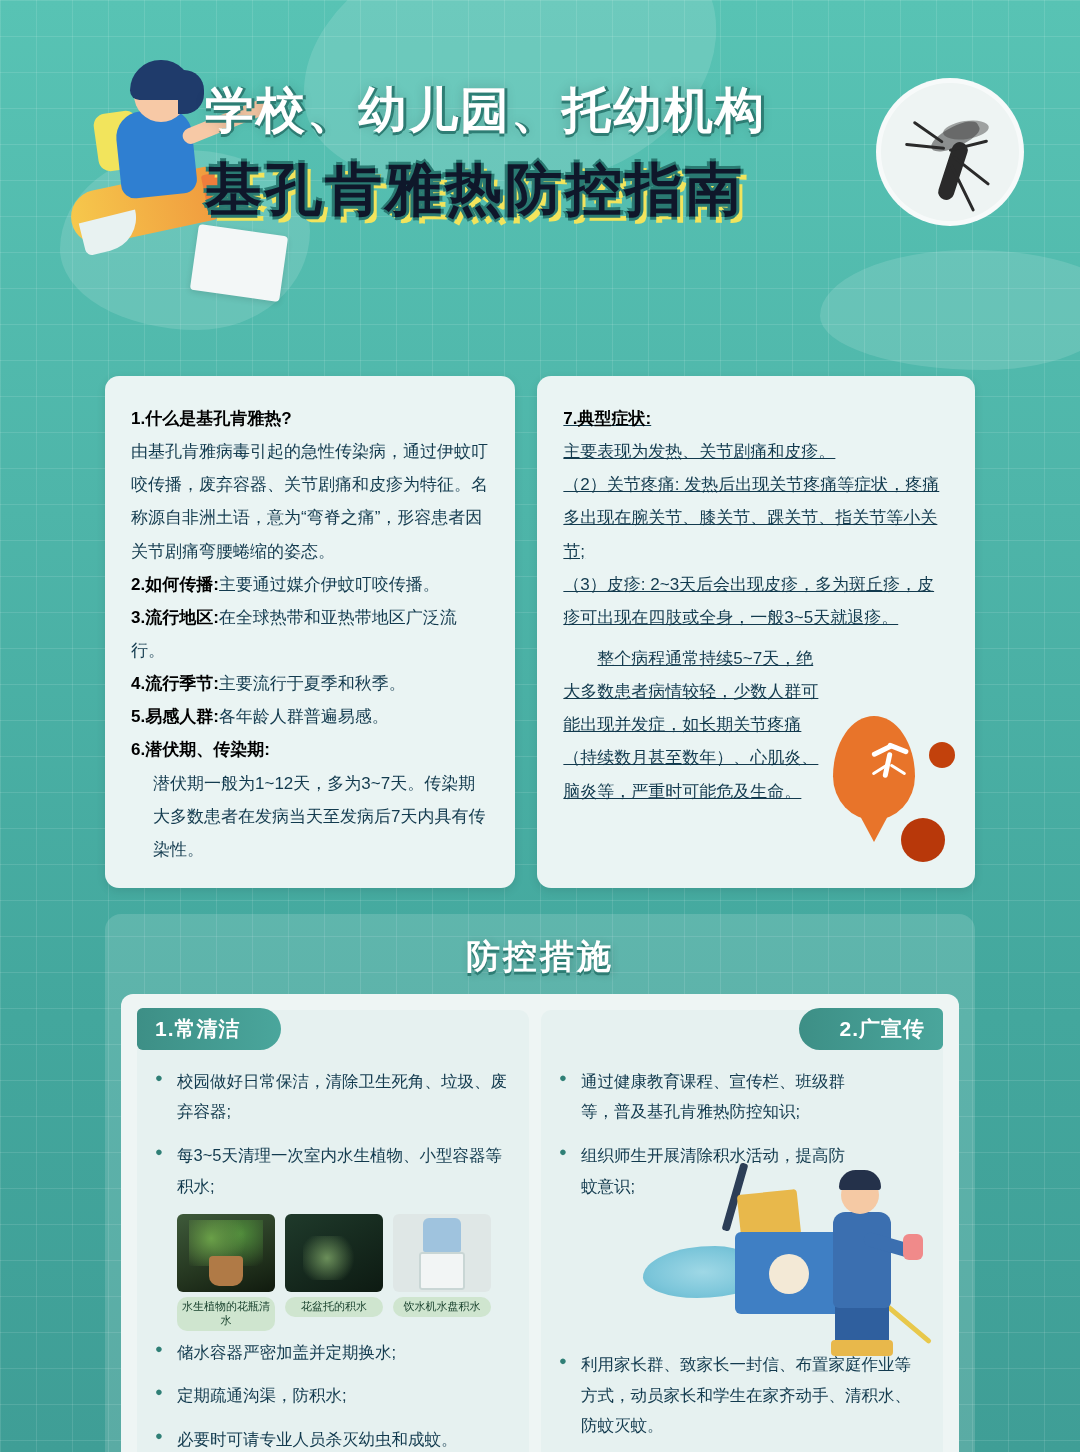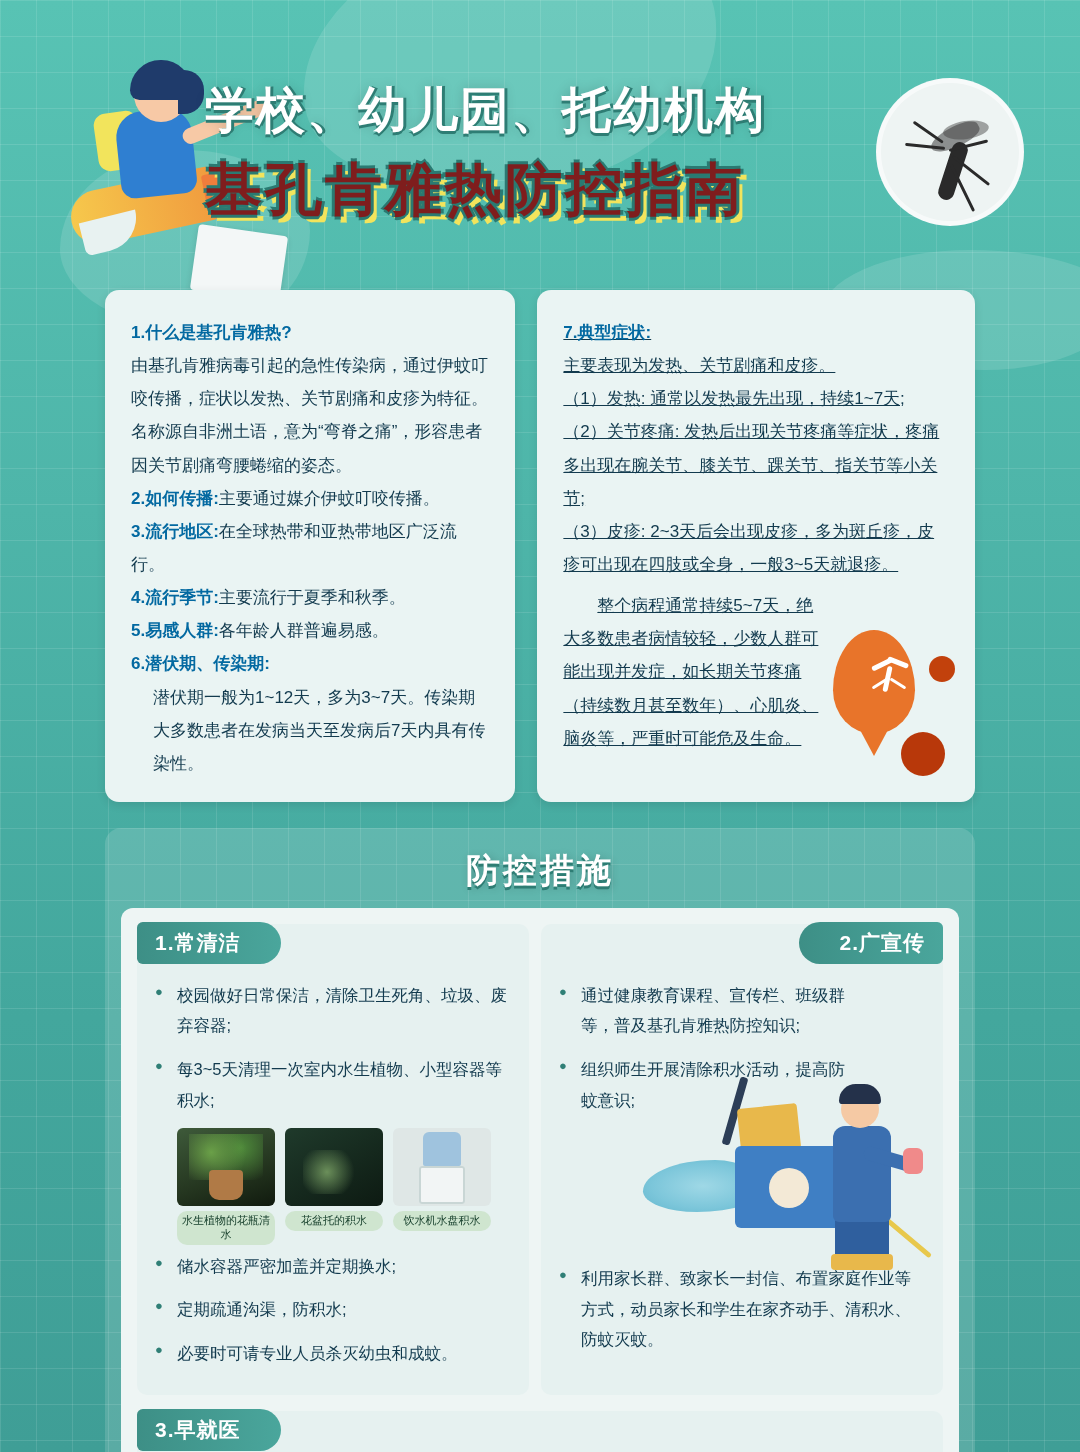--- a/index.html
+++ b/index.html
@@ -26,33 +26,33 @@
   .bg-blob {
     position: absolute;
     background: rgba(255,255,255,.13);
     border-radius: 50% 50% 45% 55% / 55% 45% 55% 45%;
   }
   .blob1 { width: 420px; height: 260px; left: 300px; top: -70px; transform: rotate(-10deg); }
   .blob2 { width: 250px; height: 180px; left: 60px; top: 150px; }
   .blob3 { width: 300px; height: 120px; right: -40px; top: 250px; }
 
   
-  .header { position: relative; height: 290px; }
+  .header { position: relative; height: 376px; }
   .title-wrap {
     position: absolute; left: 205px; top: 78px; width: 660px;
   }
   .title-1 {
     font-size: 49px; font-weight: bold; color: #ffffff;
     letter-spacing: 2px;
     text-shadow: 0 3px 0 #2e7d74, 3px 0 0 #2e7d74, 0 0 12px rgba(0,0,0,.18);
   }
   .title-2 {
     margin-top: 8px;
     font-size: 57px; font-weight: bold;
-    color: #7f1d1d;
+    color: #0f172a;
     letter-spacing: 3px;
     -webkit-text-stroke: 0px;
     text-shadow:
       -3px 0 0 #2a7a72, 3px 0 0 #2a7a72, 0 -3px 0 #2a7a72, 0 3px 0 #2a7a72,
       6px 6px 0 #f2e45c;
   }
   .title-band {
     position: absolute; left: 150px; top: 168px; width: 720px; height: 66px;
     background: linear-gradient(90deg, rgba(242,228,92,.95), rgba(242,228,92,.55));
     border-radius: 6px;
@@ -145,21 +145,21 @@
     background: #eaf4f3;
     border-radius: 14px;
     padding: 26px 26px 22px 26px;
     box-shadow: 0 3px 10px rgba(0,0,0,.10);
     font-size: 17px; line-height: 1.95;
     color: #123a4e;
     position: relative;
   }
   .card.left { width: 420px; }
   .card.right { width: 448px; text-decoration: underline; }
-  .card b { color: #0369a1; }
+  .card b { color: #000000; }
   .card p { margin: 0; }
   .card .indent { padding-left: 22px; }
   .sym-graphic {
     position: absolute; right: 18px; bottom: 22px; width: 140px; height: 150px;
   }
   .pin {
     position: absolute; left: 16px; top: 0; width: 82px; height: 104px;
     background: #e8742a; border-radius: 50% 50% 50% 50% / 58% 58% 42% 42%;
   }
   .pin::after {
@@ -362,33 +362,32 @@
       <div class="mos-leg" style="left:46px;top:46px;width:40px;transform:rotate(186deg)"></div>
       <div class="mos-leg" style="left:44px;top:40px;width:36px;transform:rotate(215deg)"></div>
     </div>
   </div>
 </div>
 
 <div class="info-row">
 
   <div class="card left">
     <p><b>1.什么是基孔肯雅热?</b></p>
-    <p>由基孔肯雅病毒引起的急性传染病，通过伊蚊叮咬传播，症状以发热、关节剧痛和皮疹为特征。名称源自非洲土语，意为“弯脊之痛”，形容患者因关节剧痛弯腰蜷缩的姿态。</p>
+    <p>由基孔肯雅病毒引起的急性传染病，通过伊蚊叮咬传播，废弃容器、关节剧痛和皮疹为特征。名称源自非洲土语，意为“弯脊之痛”，形容患者因关节剧痛弯腰蜷缩的姿态。</p>
     <p><b>2.如何传播:</b><span>主要通过媒介伊蚊叮咬传播。</span></p>
     <p><b>3.流行地区:</b><span>在全球热带和亚热带地区广泛流行。</span></p>
     <p><b>4.流行季节:</b><span>主要流行于夏季和秋季。</span></p>
     <p><b>5.易感人群:</b><span>各年龄人群普遍易感。</span></p>
     <p><b>6.潜伏期、传染期:</b></p>
     <p class="indent">潜伏期一般为1~12天，多为3~7天。传染期大多数患者在发病当天至发病后7天内具有传染性。</p>
   </div>
 
   <div class="card right">
     <p><b>7.典型症状:</b></p>
     <p>主要表现为发热、关节剧痛和皮疹。</p>
-    <p>（1）发热: 通常以发热最先出现，持续1~7天;</p>
     <p>（2）关节疼痛: 发热后出现关节疼痛等症状，疼痛多出现在腕关节、膝关节、踝关节、指关节等小关节;</p>
     <p>（3）皮疹: 2~3天后会出现皮疹，多为斑丘疹，皮疹可出现在四肢或全身，一般3~5天就退疹。</p>
     <p style="margin-top:8px;padding-right:120px;text-indent:2em;">整个病程通常持续5~7天，绝大多数患者病情较轻，少数人群可能出现并发症，如长期关节疼痛（持续数月甚至数年）、心肌炎、脑炎等，严重时可能危及生命。</p>
 
     <div class="sym-graphic">
       <div class="pin">
         <div class="pin-mos">
           <span style="left:18px;top:10px;width:5px;height:26px;border-radius:3px;transform:rotate(12deg)"></span>
           <span style="left:4px;top:6px;width:22px;height:5px;border-radius:3px;transform:rotate(-26deg)"></span>
           <span style="left:20px;top:4px;width:22px;height:5px;border-radius:3px;transform:rotate(22deg)"></span>

